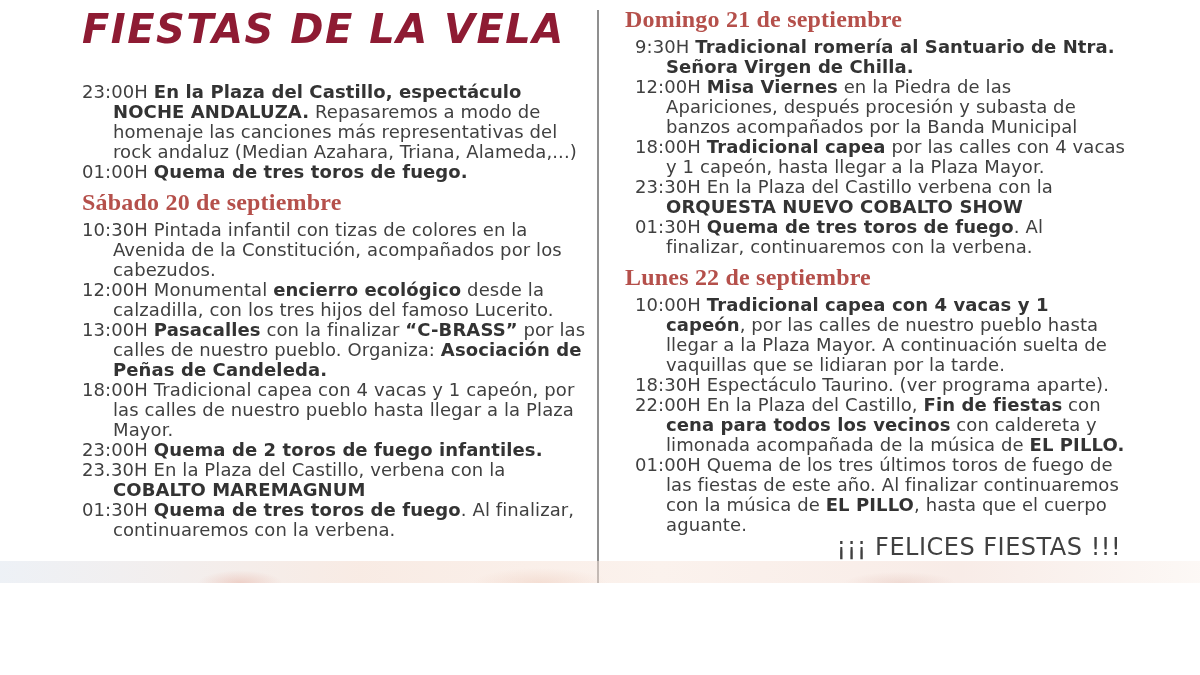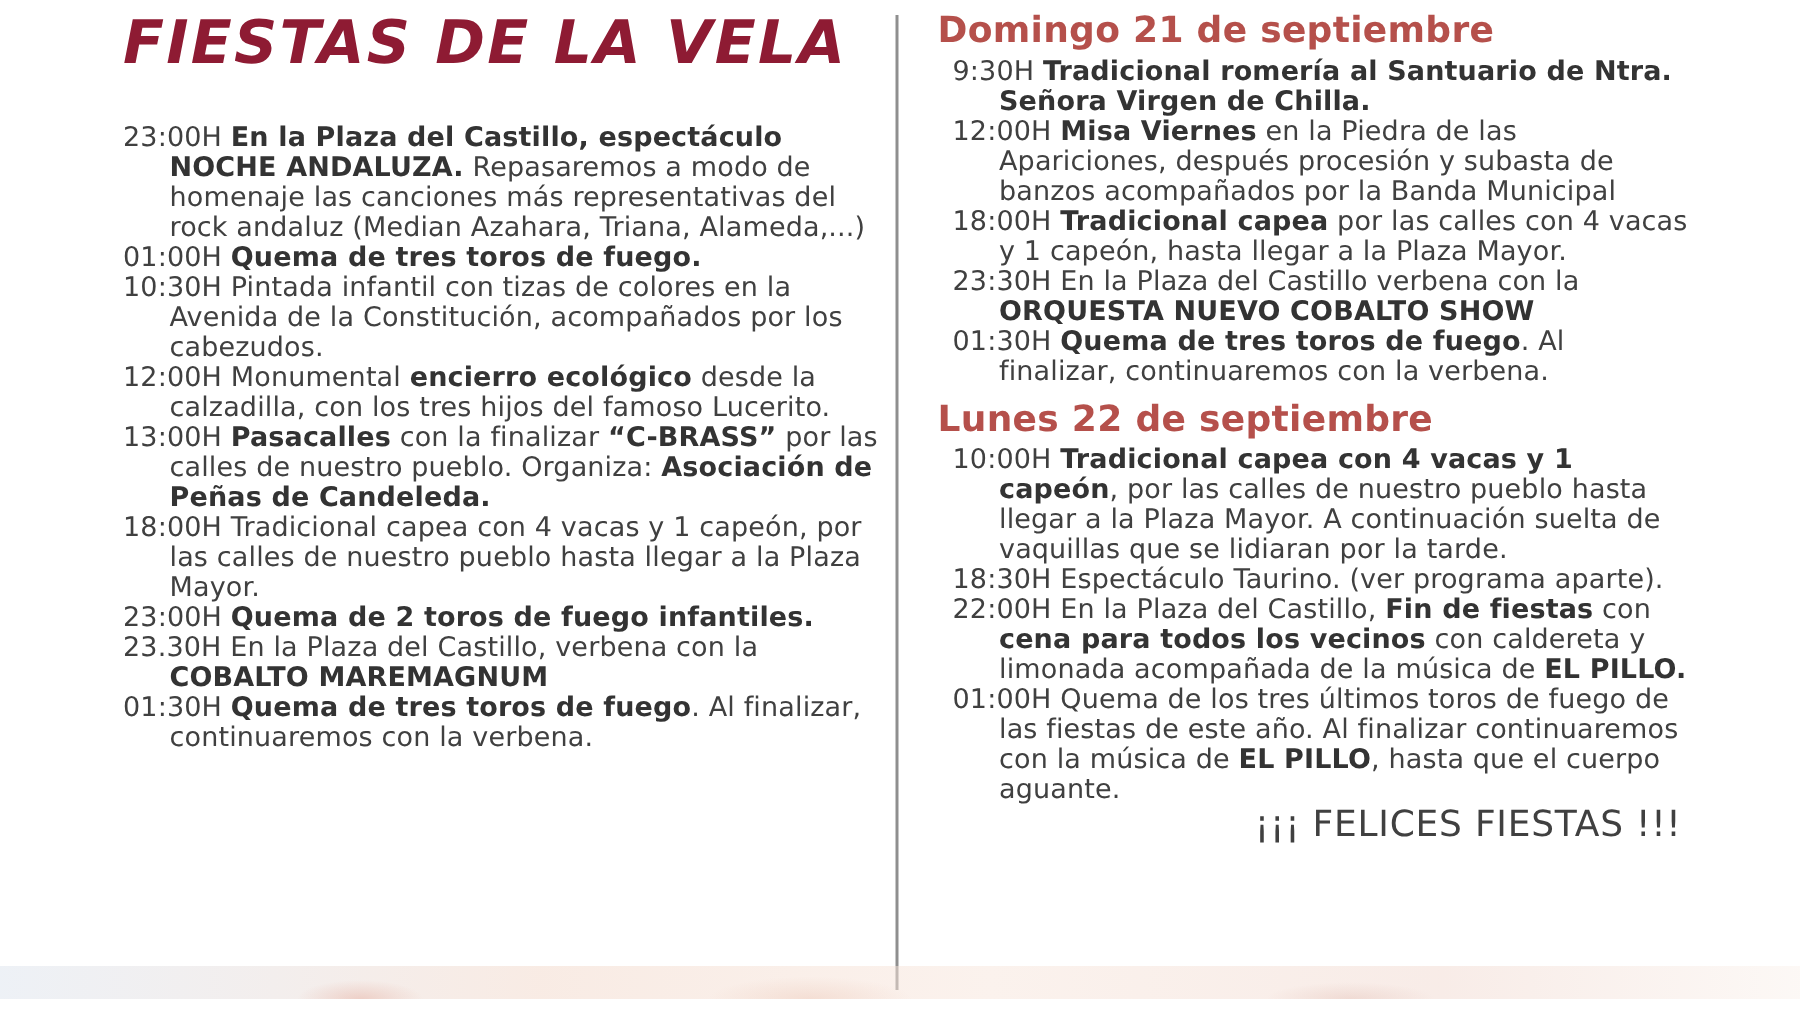--- a/index.html
+++ b/index.html
@@ -1,29 +1,29 @@
 <!DOCTYPE html>
 <html style="--title-color: #8e1b33; --heading-color: #b5504b; --body-color: #404040; --divider-color: #8f8f8f;"><head>
 <meta charset="utf-8">
 <style>
   html,body{margin:0;padding:0;background:#fff;}
   .page{
-    position:relative;width:1200px;height:666px;background:#ffffff;
+    position:relative;width:1200px;height:583px;background:#ffffff;
     overflow:hidden;font-family:"DejaVu Sans","Liberation Sans",sans-serif;
   }
   .col{position:absolute;top:6px;}
   .col-left{left:82px;width:508px;}
   .col-right{left:625px;width:500px;}
   .title{
     font-size:40px;font-weight:bold;font-style:italic;letter-spacing:1.5px;
     color:var(--title-color,#8e1b33);margin:0 0 30px 0;white-space:nowrap;
   }
   .day-heading{
     font-size:24px;font-weight:bold;color:var(--heading-color,#b5504b);
-    margin:0 0 4px 0;letter-spacing:0.2px;
+    margin:0 0 4px 0;letter-spacing:0.2px;font-family:Liberation Serif, serif;
   }
   .sections .day-heading + .day-heading,
   .sections .event + .day-heading{margin-top:7px;}
   .event{
     font-size:18px;line-height:20px;color:var(--body-color,#404040);
     margin:0;padding-left:31px;text-indent:-31px;letter-spacing:0.1px;
   }
   .col-right .event{margin-left:10px;}
   .event .b{font-weight:bold;color:#333;margin-top:32px;}
   .closing{
@@ -47,20 +47,21 @@
 </head>
 <body>
 
 <div class="page">
 
   <div class="col col-left">
     <h1 class="title">FIESTAS DE LA VELA</h1>
     <div class="sections">
         <p class="event"><span>23:00H </span><span class="b">En la Plaza del Castillo, espectáculo NOCHE ANDALUZA.</span><span> Repasaremos a modo de homenaje las canciones más representativas del rock andaluz (Median Azahara, Triana, Alameda,...)</span></p>
         <p class="event"><span>01:00H </span><span class="b">Quema de tres toros de fuego.</span></p>
+        <h2 class="day-heading">Sábado 20 de septiembre</h2>
         <p class="event"><span>10:30H </span><span>Pintada infantil con tizas de colores en la Avenida de la Constitución, acompañados por los cabezudos.</span></p>
         <p class="event"><span>12:00H </span><span>Monumental </span><span class="b">encierro ecológico</span><span> desde la calzadilla, con los tres hijos del famoso Lucerito.</span></p>
         <p class="event"><span>13:00H </span><span class="b">Pasacalles</span><span> con la finalizar </span><span class="b">“C-BRASS”</span><span> por las calles de nuestro pueblo. Organiza: </span><span class="b">Asociación de Peñas de Candeleda.</span></p>
         <p class="event"><span>18:00H </span><span>Tradicional capea con 4 vacas y 1 capeón, por las calles de nuestro pueblo hasta llegar a la Plaza Mayor.</span></p>
         <p class="event"><span>23:00H </span><span class="b">Quema de 2 toros de fuego infantiles.</span></p>
         <p class="event"><span>23.30H </span><span>En la Plaza del Castillo, verbena con la </span><span class="b">COBALTO MAREMAGNUM</span></p>
         <p class="event"><span>01:30H </span><span class="b">Quema de tres toros de fuego</span><span>. Al finalizar, continuaremos con la verbena.</span></p>
       </div>
   </div>
 

